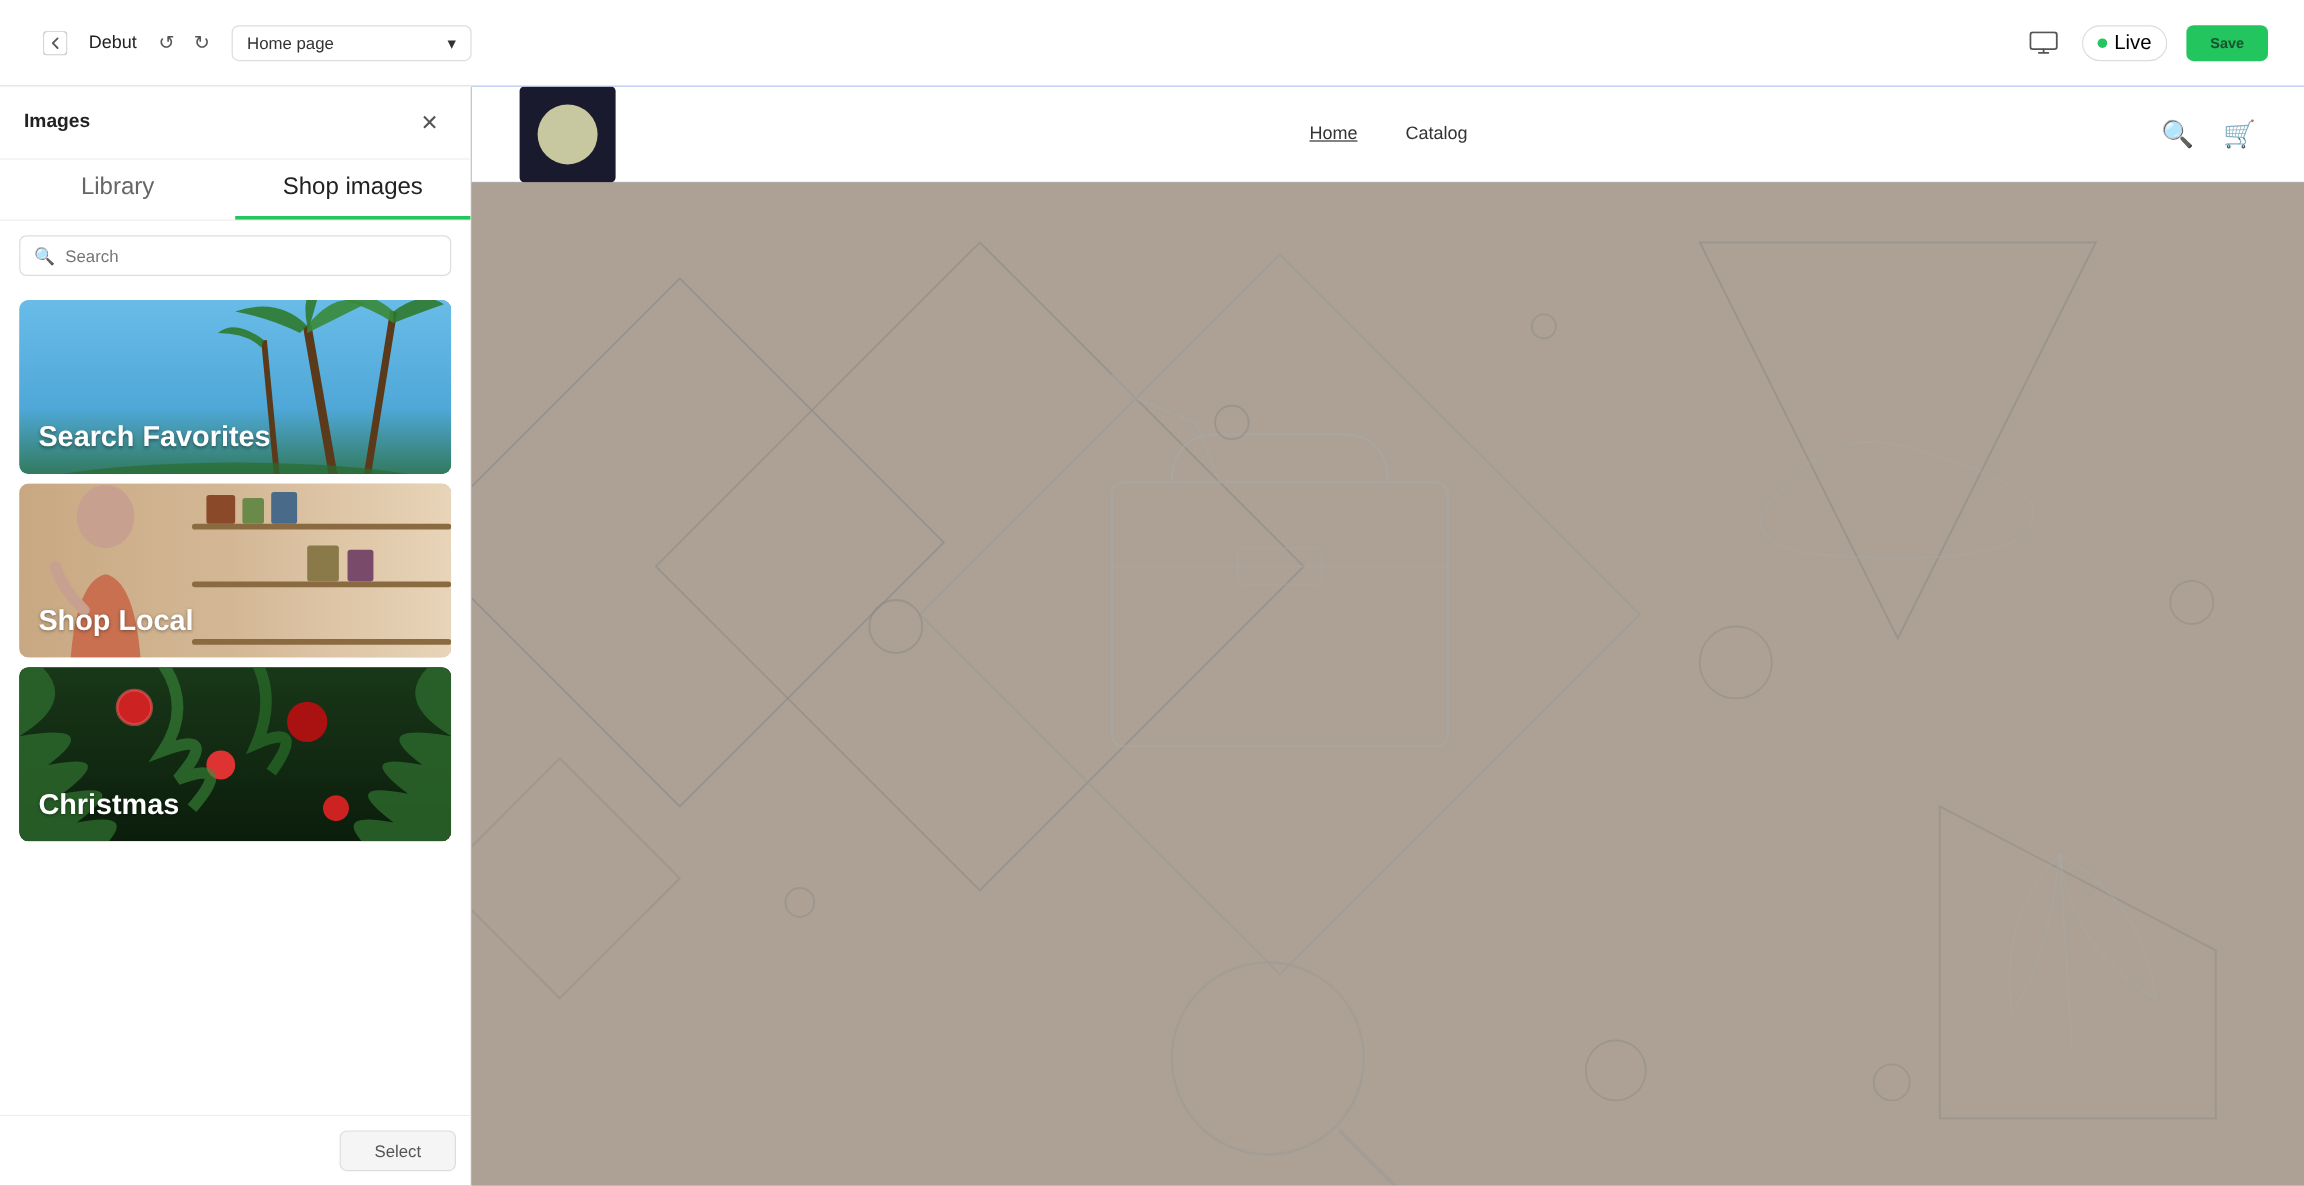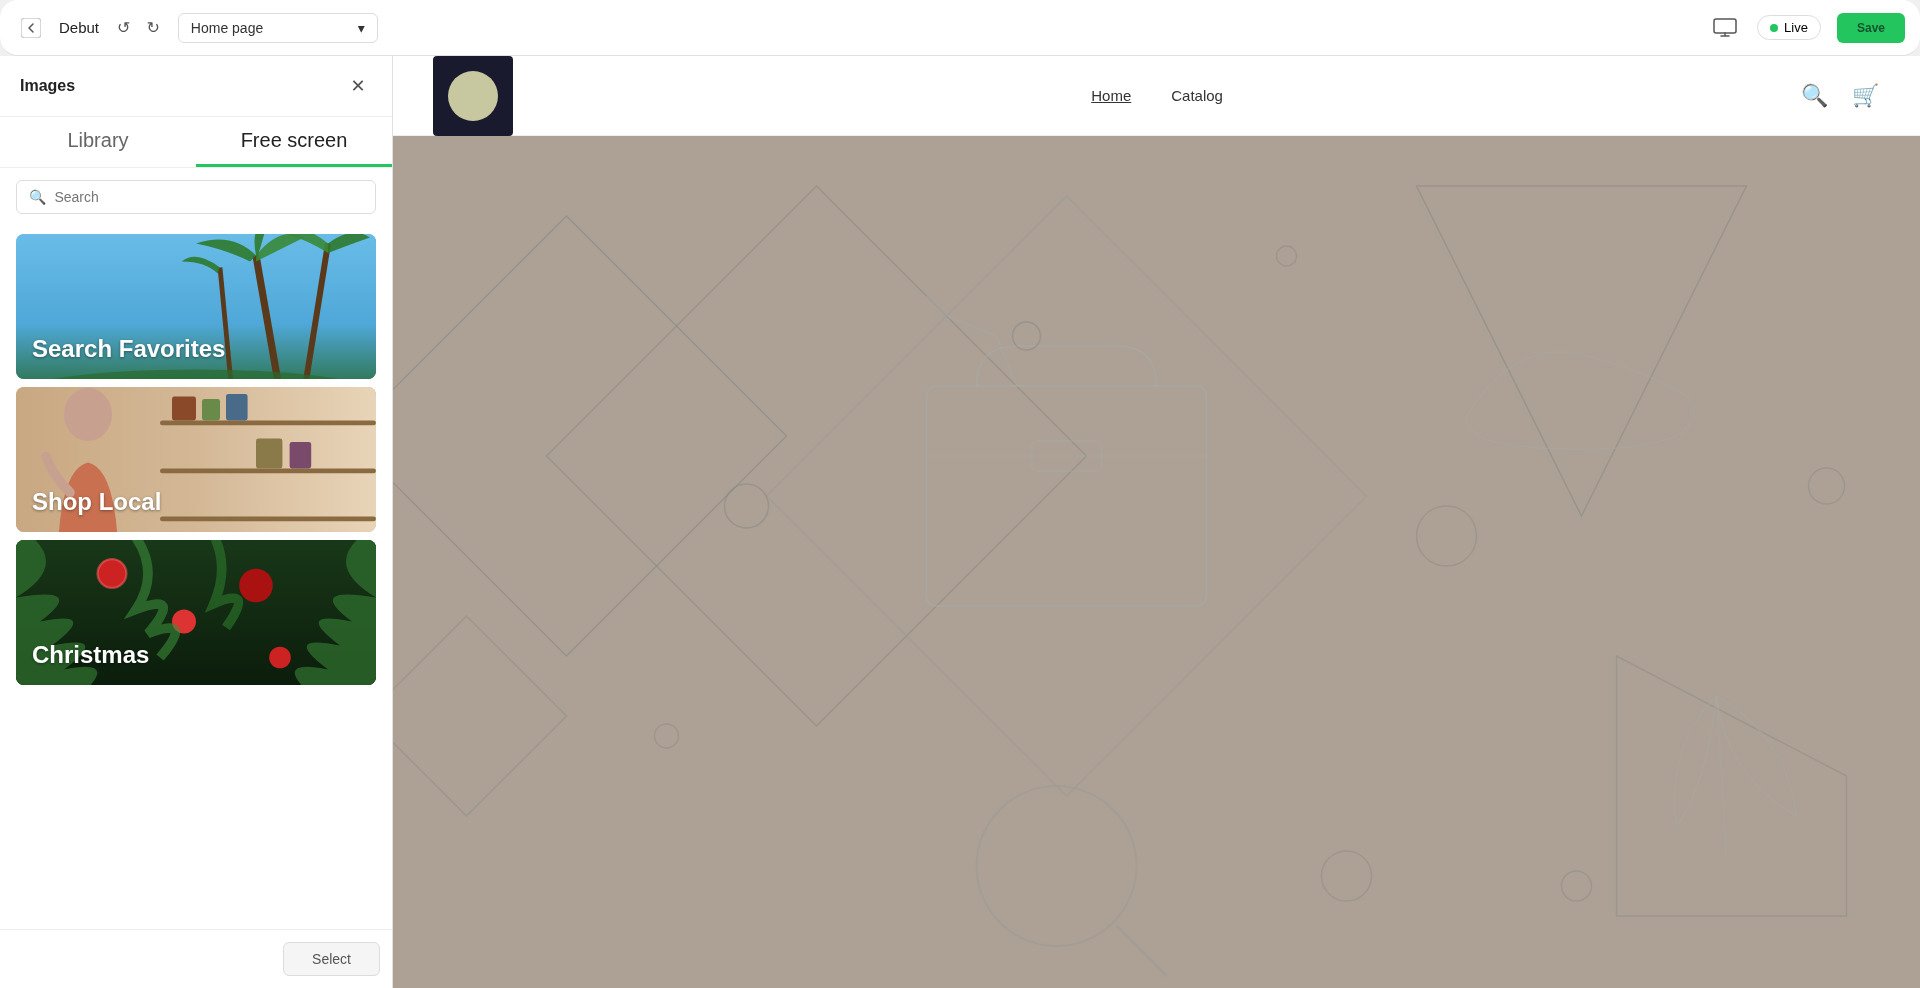--- a/index.html
+++ b/index.html
@@ -1,37 +1,37 @@
 <!DOCTYPE html>
 <html><head>
   <meta charset="utf-8">
   <style>
     * { box-sizing: border-box; margin: 0; padding: 0; }
     body { font-family: -apple-system, BlinkMacSystemFont, 'Segoe UI', sans-serif; background: #f0f0f0; width: 1920px; height: 988px; overflow: hidden; display: flex; flex-direction: column; }
 
     
     .topbar {
       display: flex; align-items: center; justify-content: space-between;
-      background: #fff; height: 56px; padding: 0 15px;
-      border-bottom: 1px solid #e0e0e0; flex-shrink: 0; border-radius: 18px;
+      background: #fff; height: 72px; padding: 0 30px;
+      border-bottom: 1px solid #e0e0e0; flex-shrink: 0;
     }
     .topbar-left { display: flex; align-items: center; gap: 12px; }
     .back-btn { width: 32px; height: 32px; display: flex; align-items: center; justify-content: center; cursor: pointer; }
     .app-title { font-size: 15px; font-weight: 500; color: #222; }
     .undo-redo { display: flex; gap: 4px; }
     .undo-redo button { background: none; border: none; cursor: pointer; padding: 6px; color: #555; font-size: 16px; }
     .page-selector { display: flex; align-items: flex-end; }
     .page-dropdown {
       display: flex; align-items: center; justify-content: space-between;
       border: 1px solid #ddd; border-radius: 6px; padding: 6px 12px; min-width: 200px; cursor: pointer; background: #fff;
       font-size: 14px; color: #333;
     }
     .topbar-right { display: flex; align-items: center; gap: 16px; }
     .device-icon { width: 32px; height: 32px; display: flex; align-items: center; justify-content: center; color: #555; cursor: pointer; }
-    .live-badge { display: flex; align-items: center; gap: 6px; border: 1px solid #ddd; border-radius: 20px; padding: 4px 12px; font-size: 13px; cursor: pointer; }
+    .live-badge { display: flex; align-items: center; gap: 6px; border: 1px solid #ddd; border-radius: 20px; padding: 4px 12px; font-size: 17px; cursor: pointer; }
     .live-dot { width: 8px; height: 8px; border-radius: 50%; background: #22c55e; }
     .save-btn { background: #22c55e; color: #14532d; border: none; border-radius: 6px; padding: 8px 20px; font-size: 12px; font-weight: 700; cursor: pointer; }
 
     
     .main-area { display: flex; flex: 1; overflow: hidden; }
 
     
     .sidebar {
       width: 393px; background: #fff; border-right: 1px solid #e0e0e0;
       display: flex; flex-direction: column; flex-shrink: 0;
@@ -171,21 +171,21 @@
     <div class="sidebar-header">
       <span class="sidebar-title">Images</span>
       <button class="close-btn">✕</button>
     </div>
 
     <div class="tabs">
       <div class="tab">
         <span>Library</span>
       </div>
       <div class="tab active">
-        <span>Free screen</span>
+        <span>Shop images</span>
       </div>
     </div>
 
     <div class="search-container">
       <div class="search-box">
         <span class="search-icon">🔍</span>
         <input class="search-input" type="text" placeholder="Search" style="">
       </div>
     </div>
 

